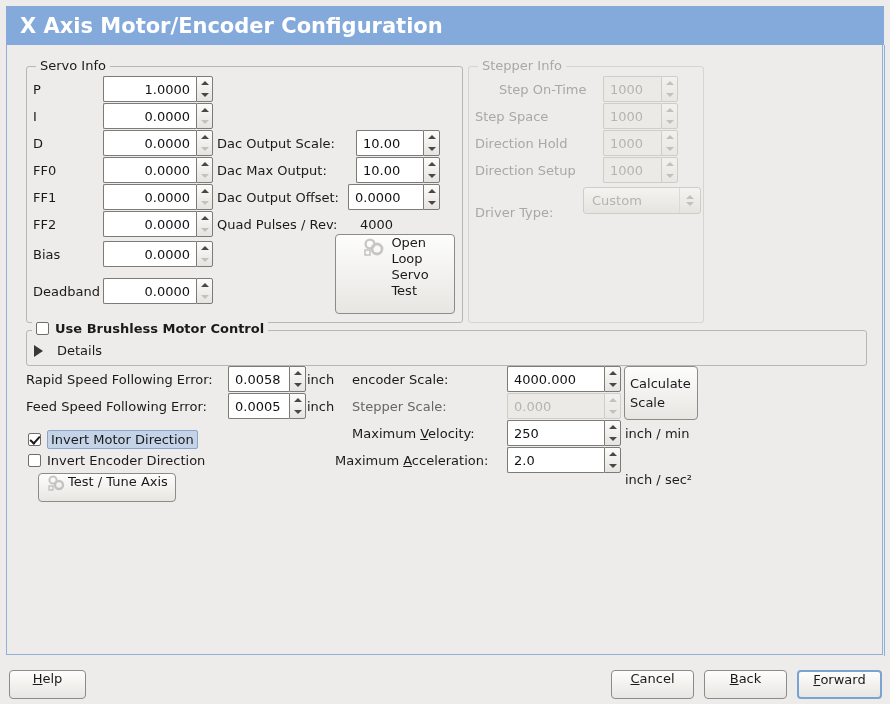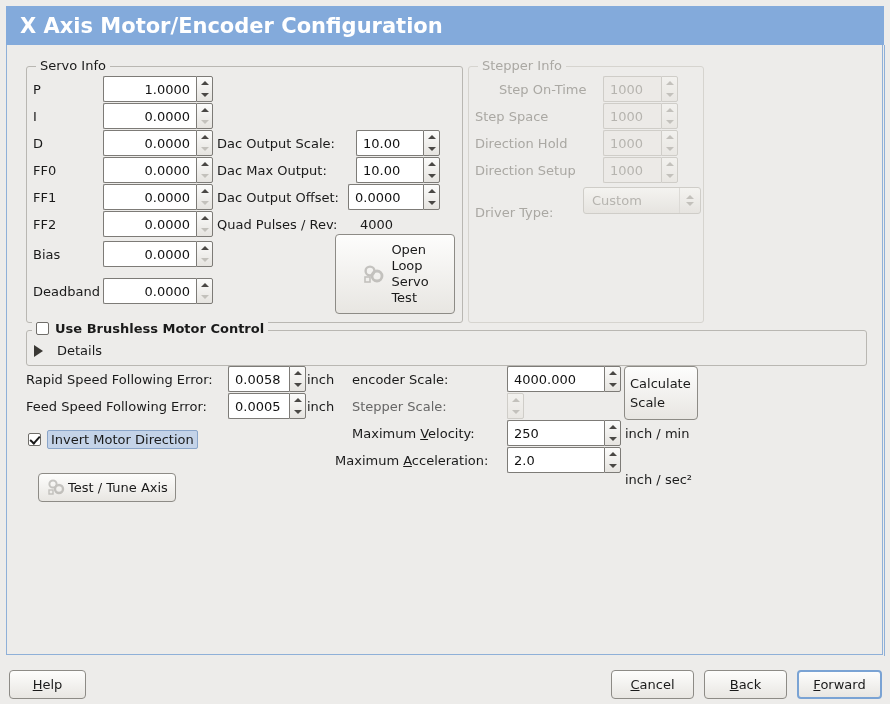--- a/index.html
+++ b/index.html
@@ -73,21 +73,21 @@
     display:flex;flex-direction:column;align-items:center;justify-content:center;gap:3px;
   }
   .combo .arrows i{display:block;border-left:4px solid transparent;border-right:4px solid transparent;}
   .combo .arrows .u{border-bottom:4px solid #c3c1bc;}
   .combo .arrows .d{border-top:4px solid #c3c1bc;}
   
   .btn{
     position:absolute;box-sizing:border-box;
     background:linear-gradient(#fdfdfc,#e8e6e2);
     border:1px solid #8d8b86;border-radius:4px;
-    display:flex;align-items:center;justify-content:center;
+    display:flex;justify-content:center;
     font-size:13px;color:#1a1a1a;cursor:default;
   }
   .btn.focus{border:2px solid #7aa3d4;}
   .gear{
     width:26px;height:24px;flex:0 0 26px;position:relative;opacity:.45;
   }
   .gear svg{position:absolute;left:0;top:0;}
   
   .cbrow{position:absolute;display:flex;align-items:center;gap:6px;}
   .cb{
@@ -307,20 +307,24 @@
         <div class="ar up"></div>
         <div class="ar dn"></div>
       </div>
   </div>
   <div class="lbl" style="left:300px;top:354px;">inch</div>
 
   <div class="cbrow" style="left:21px;top:385px;">
     <span class="cb checked"></span>
     <span class="lbl selbox" style="position:static;">Invert Motor Direction</span>
   </div>
+  <div class="cbrow" style="left:21px;top:408px;">
+    <span class="cb"></span>
+    <span class="lbl" style="position:static;">Invert Encoder Direction</span>
+  </div>
 
   <div class="btn" style="left:31px;top:428px;width:138px;height:29px;">
     <span class="gear" style="width:22px;flex:0 0 22px;height:20px;">
       <svg width="22" height="20" viewBox="0 0 22 20">
         <circle cx="7" cy="6" r="3.6" fill="none" stroke="#8b8984" stroke-width="2"></circle>
         <circle cx="13" cy="11" r="4" fill="none" stroke="#8b8984" stroke-width="2.4"></circle>
         <rect x="3" y="12" width="4" height="4" fill="none" stroke="#8b8984" stroke-width="1.4"></rect>
       </svg>
     </span>
     <span>Test / Tune Axis</span>
@@ -330,20 +334,21 @@
   <div class="spin" style="left:500px;top:321px;width:114px;">
     <div class="fld">4000.000</div>
     <div class="btns">
         <div class="ar up"></div>
         <div class="ar dn"></div>
       </div>
   </div>
 
   <div class="lbl dim" style="left:345px;top:354px;color:#666;">Stepper Scale:</div>
   <div class="spin disabled" style="left:500px;top:348px;width:114px;">
+    <div class="fld">0.000</div>
     <div class="btns">
         <div class="ar up"></div>
         <div class="ar dn"></div>
       </div>
   </div>
 
   <div class="btn" style="left:617px;top:321px;width:74px;height:54px;flex-direction:column;align-items:flex-start;padding-left:5px;line-height:19px;">
     <span>Calculate</span>
     <span>Scale</span>
   </div>

